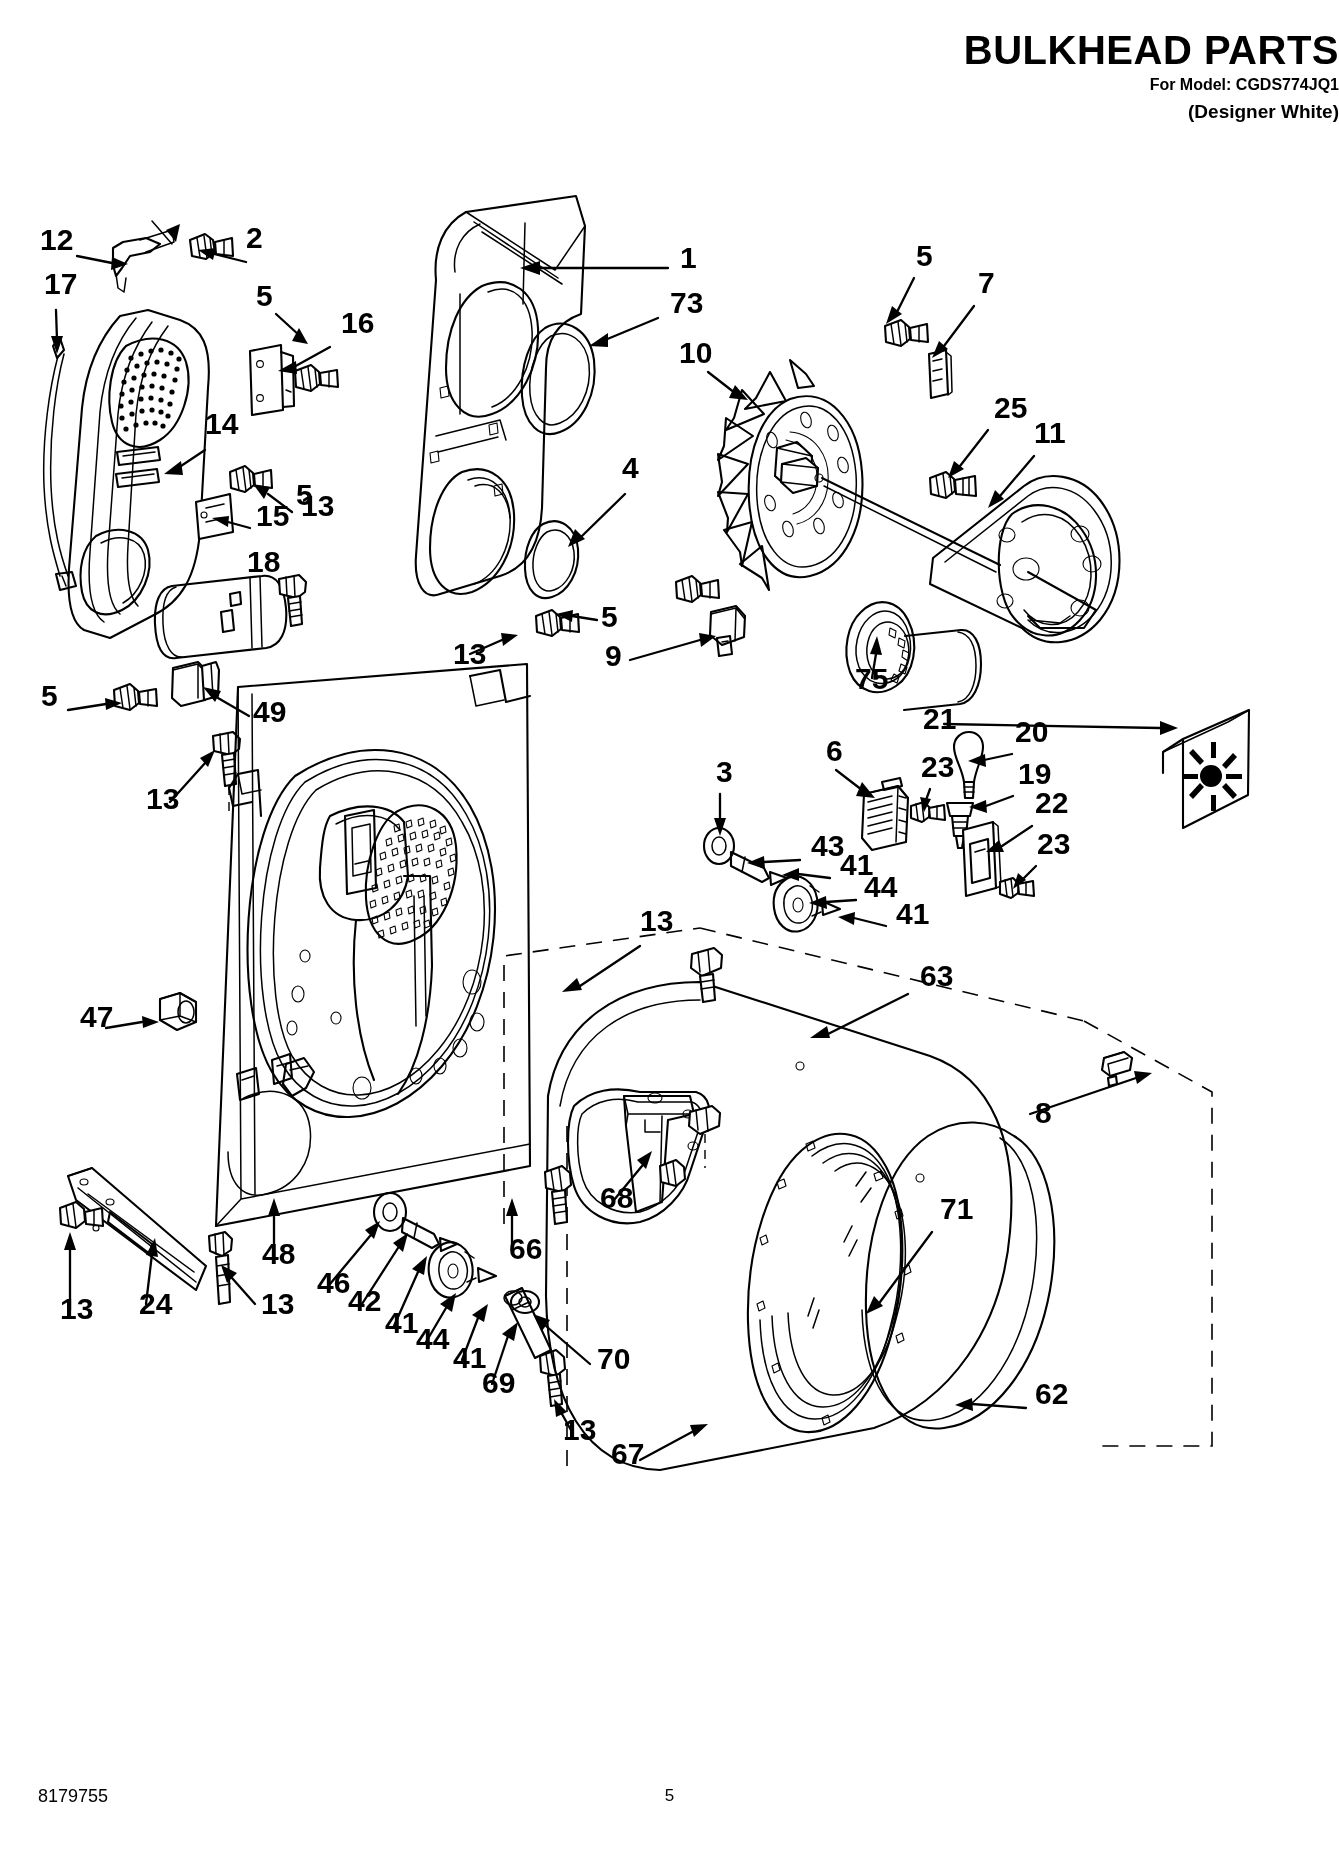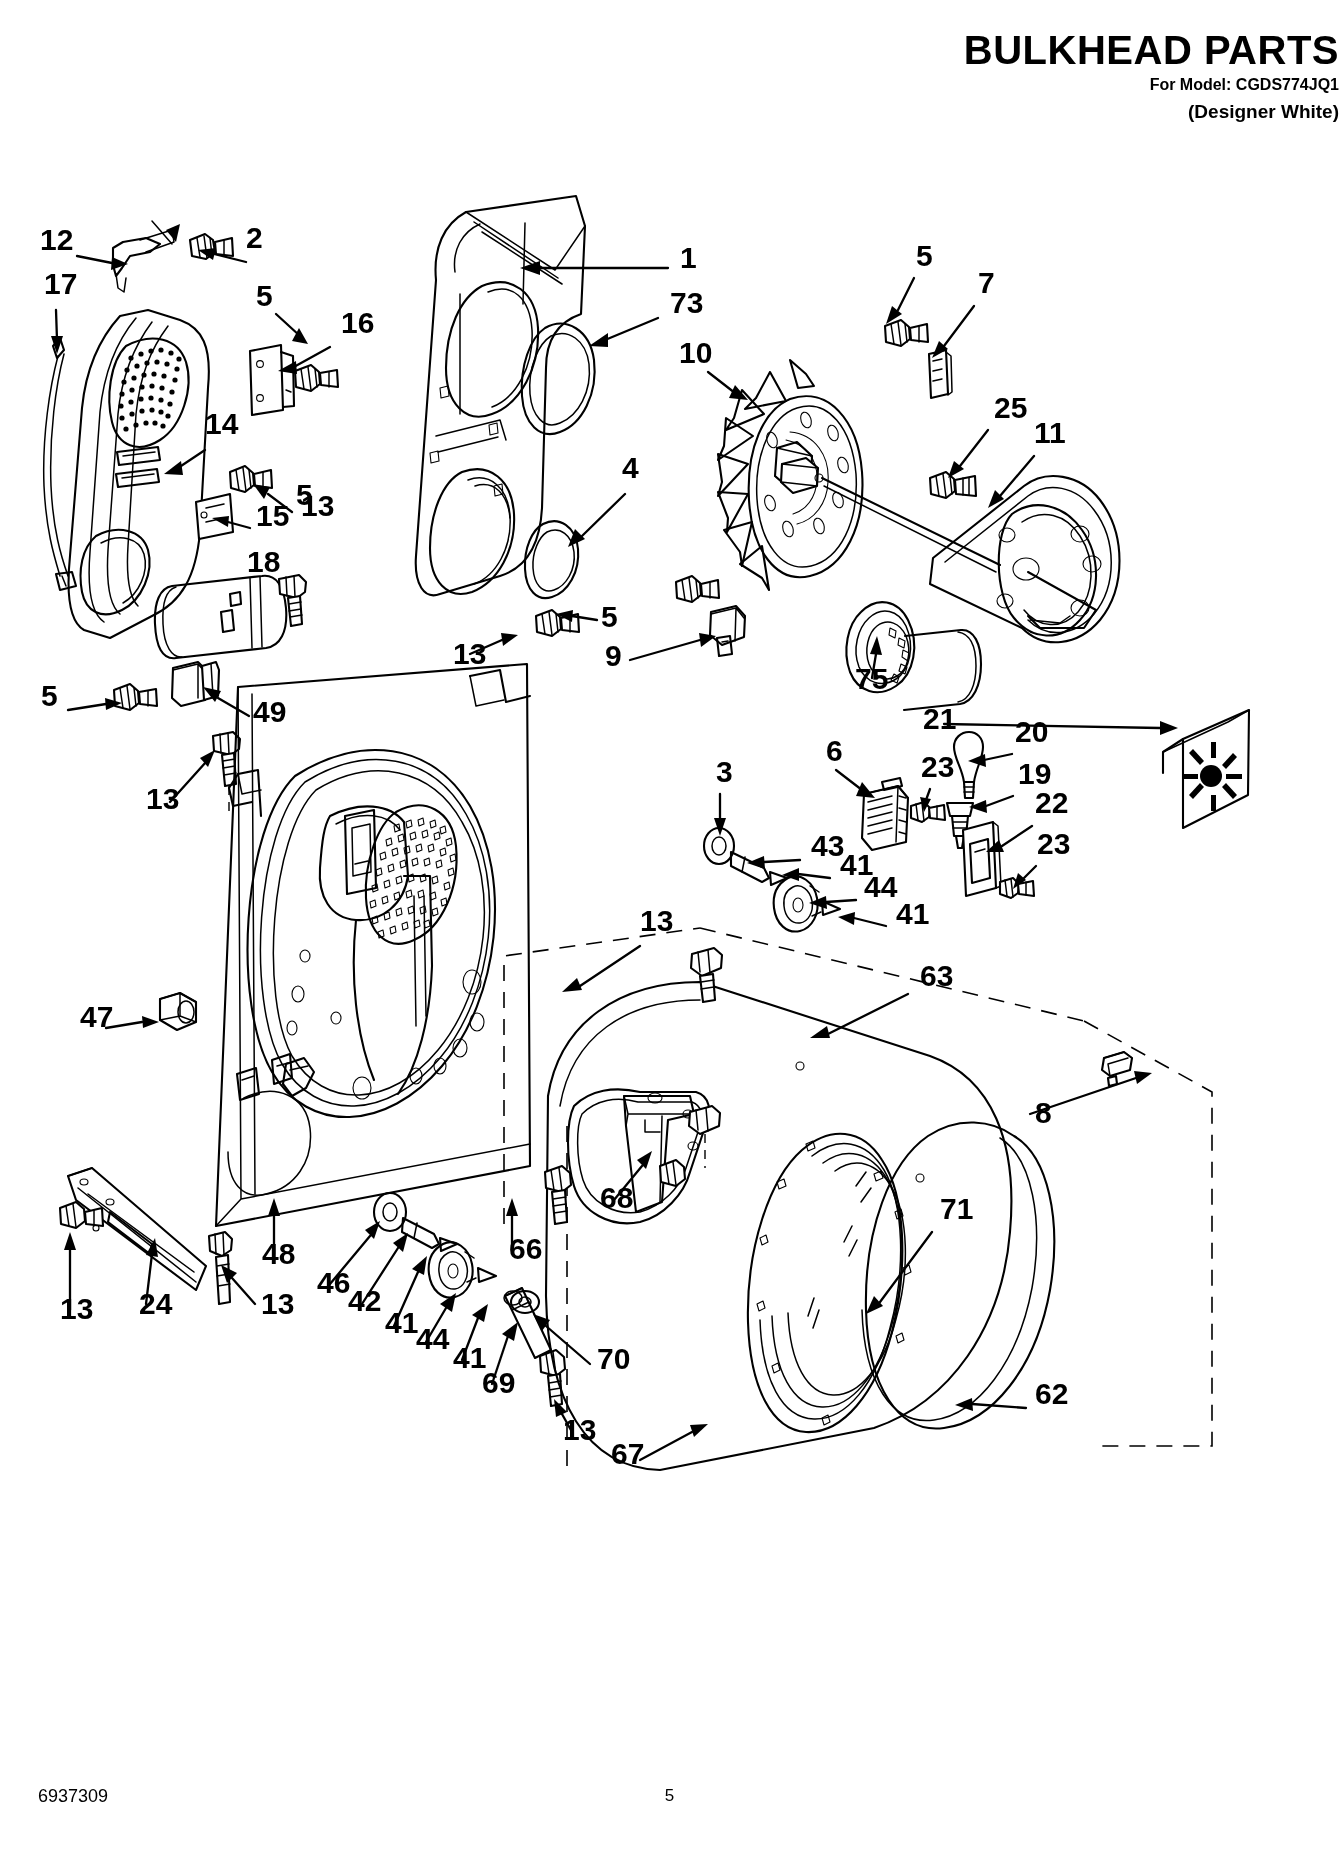--- a/index.html
+++ b/index.html
@@ -914,14 +914,14 @@
         <text class="num" x="597" y="1353">70</text>
         <text class="num" x="482" y="1377">69</text>
         <text class="num" x="1035" y="1388">62</text>
         <text class="num" x="563" y="1424">13</text>
         <text class="num" x="611" y="1448">67</text>
       </g>
 
 </svg>
 </div>
 
-<div id="footer-left">6937309</div>
+<div id="footer-left">8179755</div>
 <div id="footer-center">5</div>
 
 </body></html>

